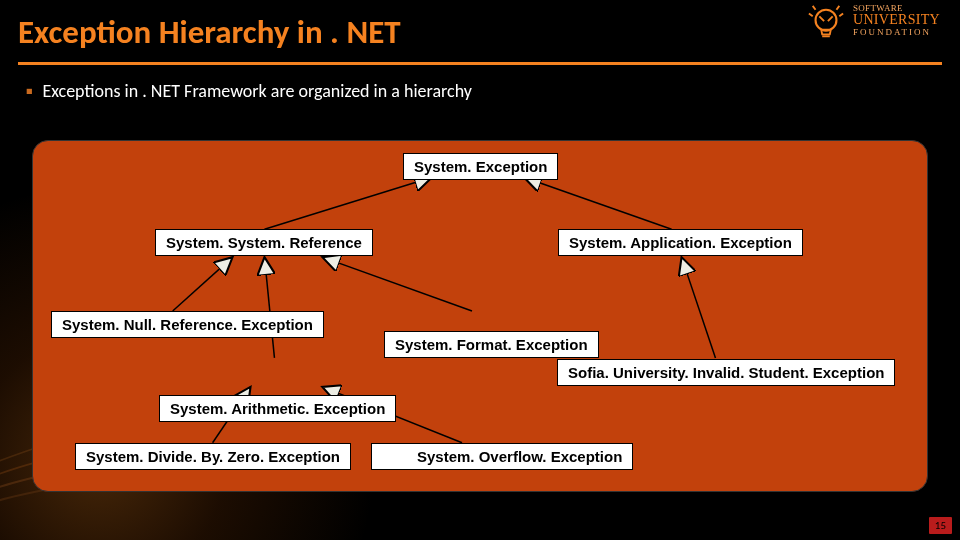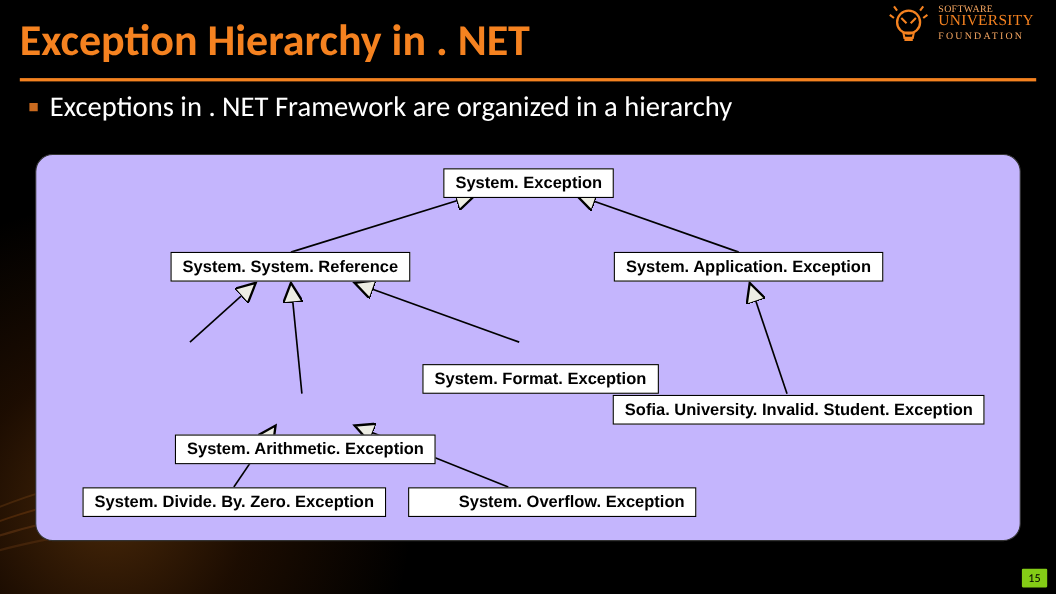--- a/index.html
+++ b/index.html
@@ -40,21 +40,21 @@
     pointer-events: none;
     opacity: 0.55;
   }
   .title-bar {
     position: absolute;
     left: 18px;
     top: 8px;
     right: 18px;
     color: #F58220;
     font-weight: 700;
-    font-size: 40px;
+    font-size: 33px;
     padding: 4px 0 10px 0;
     border-bottom: 3px solid #F58220;
   }
   .logo {
     position: absolute;
     top: 4px;
     right: 20px;
     display: flex;
     align-items: flex-start;
     gap: 8px;
@@ -72,35 +72,35 @@
   }
   .logo-text .l1 { font-weight: 400; font-size: 9px; color:#f4a560;}
   .logo-text .l2 { font-weight: 400; font-size: 14px; }
   .logo-text .l3 { font-weight: 400; font-size: 9px; letter-spacing: 2px; color:#f4a560;}
   .body-text {
     position: absolute;
     left: 26px;
     top: 80px;
     right: 26px;
     color: #fff;
-    font-size: 26px;
+    font-size: 18px;
     font-weight: 400;
   }
   .body-text .bullet {
     color: #C96A1F;
     font-weight: 700;
     margin-right: 10px;
   }
   .diagram-panel {
     position: absolute;
     left: 32px;
     right: 32px;
     top: 140px;
     height: 350px;
-    background: #c4b5fd;
+    background: #c2410c;
     border: 1px solid #333;
     border-radius: 16px;
   }
   .diagram-svg {
     position: absolute;
     left: 0;
     top: 0;
     width: 100%;
     height: 100%;
   }
@@ -112,21 +112,21 @@
     font-weight: 700;
     font-size: 15px;
     padding: 4px 10px;
     white-space: nowrap;
     color: #000;
   }
   .page-num {
     position: absolute;
     right: 8px;
     bottom: 6px;
-    background: #84cc16;
+    background: #b91c1c;
     color: #000;
     font-size: 11px;
     font-weight: 400;
     padding: 2px 6px;
     border-radius: 1px;
   }
 </style>
 </head>
 <body>
 
@@ -184,20 +184,21 @@
       <line x1="684" y1="217" x2="650" y2="116" stroke="#000" stroke-width="1.5" marker-end="url(#tri)"></line>
 
       <line x1="180" y1="302" x2="218" y2="246" stroke="#000" stroke-width="1.5" marker-end="url(#tri)"></line>
 
       <line x1="430" y1="302" x2="290" y2="246" stroke="#000" stroke-width="1.5" marker-end="url(#tri)"></line>
     </svg>
 
     <div class="node" style="left:370px; top:12px;">System. Exception</div>
     <div class="node" style="left:122px; top:88px;">System. System. Reference</div>
     <div class="node" style="left:525px; top:88px;">System. Application. Exception</div>
+    <div class="node" style="left:18px;  top:170px;">System. Null. Reference. Exception</div>
     <div class="node" style="left:351px; top:170px;margin-top:20px;">System. Format. Exception</div>
     <div class="node" style="left:126px; top:218px;margin-top:36px;">System. Arithmetic. Exception</div>
     <div class="node" style="left:42px;  top:302px;">System. Divide. By. Zero. Exception</div>
     <div class="node" style="left:524px; top:218px;">Sofia. University. Invalid. Student. Exception</div>
     <div class="node" style="left:338px; top:302px;padding-left:45px;">System. Overflow. Exception</div>
   </div>
 
   <div class="page-num">15</div>
 </div>
 

